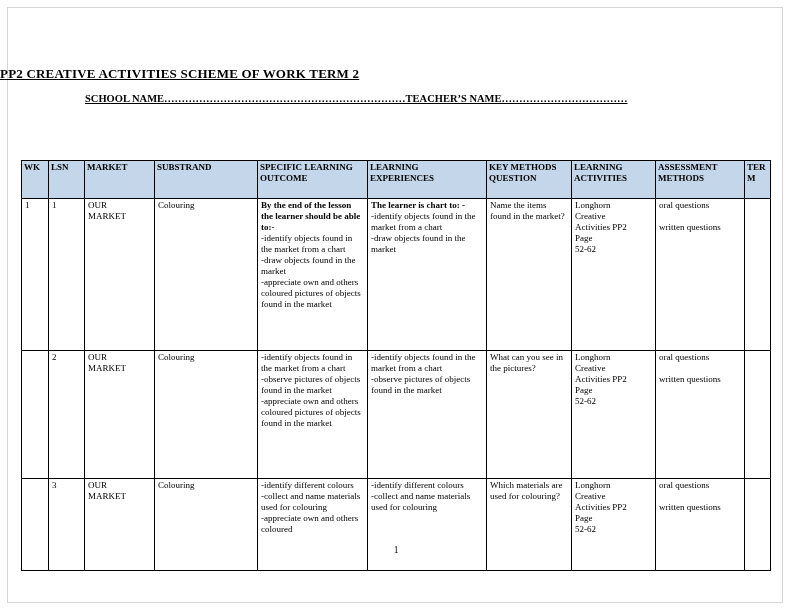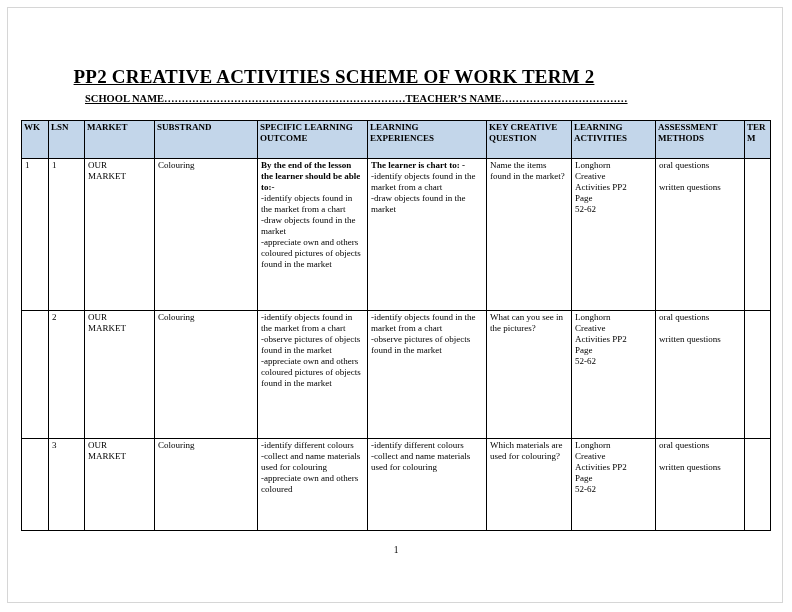--- a/index.html
+++ b/index.html
@@ -5,30 +5,30 @@
   html,body{margin:0;padding:0;}
   body{
     width:792px;height:612px;background:#ffffff;position:relative;
     font-family:"Liberation Serif", serif;color:#000;
   }
   .page-frame{
     position:absolute;left:7px;top:7px;width:776px;height:596px;
     border:1px solid #d6d6d6;box-sizing:border-box;pointer-events:none;
   }
   .doc-title{
-    position:absolute;top:66px;left:0;width:668px;text-align:center;
-    font-weight:bold;font-size:19px;text-decoration:underline;letter-spacing:.2px;
+    position:absolute;top:66px;left:0;width:668px;
+    font-weight:bold;font-size:13px;text-decoration:underline;letter-spacing:.2px;
   }
   .school-line{
     position:absolute;top:93px;left:85px;width:660px;
     font-weight:bold;font-size:10.5px;white-space:nowrap;overflow:hidden;text-decoration:underline;
   }
   .table-wrap{position:absolute;top:120px;left:21px;}
   table{
-    border-collapse:collapse;table-layout:fixed;width:749px;
+    border-collapse:collapse;table-layout:fixed;width:749px;margin-top:40px;
   }
   th,td{
     border:1px solid #000;vertical-align:top;text-align:left;
     padding:1px 3px;font-size:9px;line-height:1.22;overflow:hidden;
     word-wrap:break-word;
   }
   th{
     background:var(--header-bg,#c3d6ea);font-weight:bold;font-size:9px;
     overflow:visible;padding:1px 2px;
   }
@@ -63,21 +63,21 @@
       <col style="width:26px">
     </colgroup>
     <thead>
         <tr style="height: 38px;">
           <th>WK</th>
           <th>LSN</th>
           <th>MARKET</th>
           <th>SUBSTRAND</th>
           <th>SPECIFIC LEARNING OUTCOME</th>
           <th>LEARNING EXPERIENCES</th>
-          <th>KEY CREATIVE QUESTION</th>
+          <th>KEY METHODS QUESTION</th>
           <th>LEARNING ACTIVITIES</th>
           <th>ASSESSMENT METHODS</th>
           <th>TERM</th>
         </tr>
       </thead>
     <tbody>
         <tr style="height: 152px;">
           <td>
             <p>1</p>
           </td>

